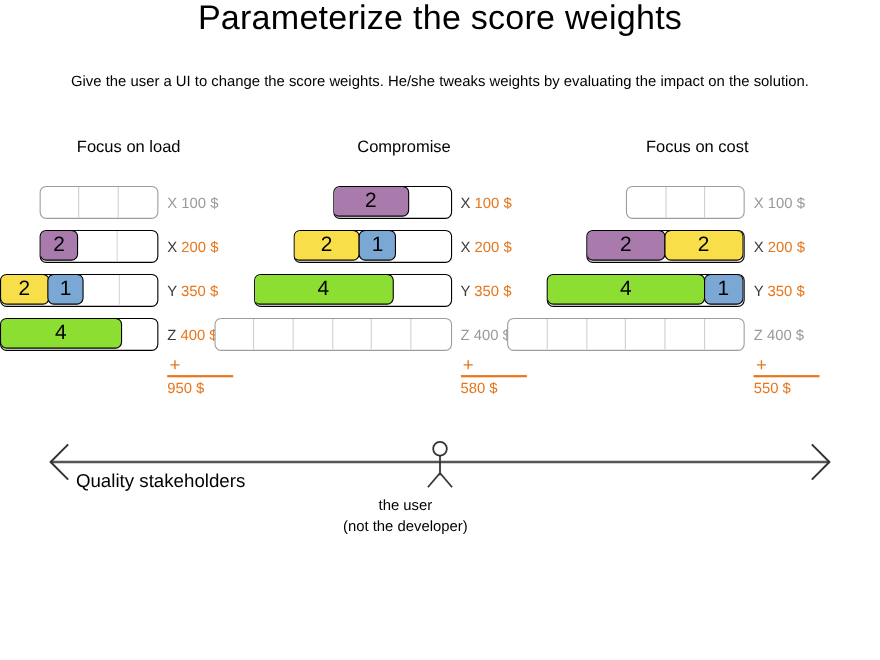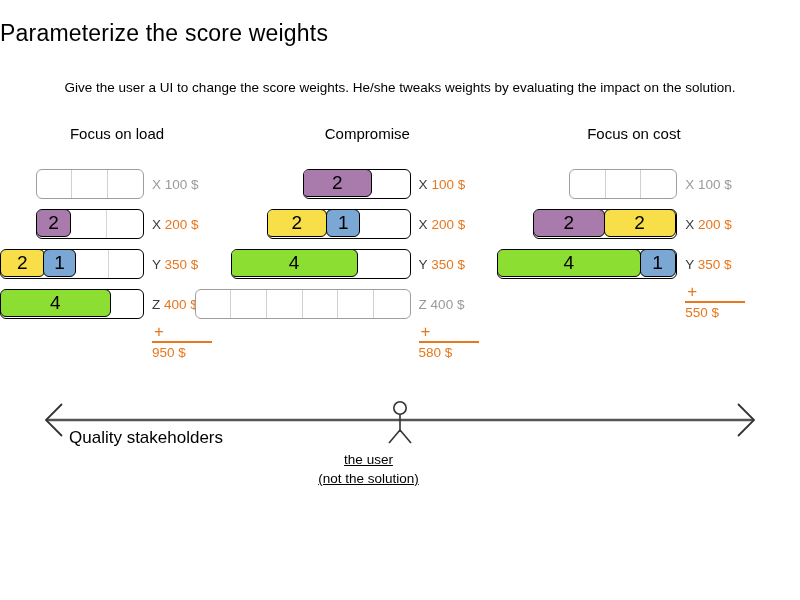--- a/index.html
+++ b/index.html
@@ -11,26 +11,25 @@
     height: 600px;
     background: #ffffff;
     font-family: "Liberation Sans", sans-serif;
     color: #000000;
     overflow: hidden;
     position: relative;
   }
 
   
   .slide-title {
-    text-align: left;
-    font-size: 23px;
+    text-align: center;
+    font-size: 31px;
     font-weight: normal;
     line-height: 1;
     margin: 0;
-    padding-top: 22px;
     letter-spacing: 0.2px;
   }
   .slide-subtitle {
     text-align: center;
     font-size: 13.5px;
     margin: 16px;
     padding-top: 19px;
     color: #000;
   }
 
@@ -166,21 +165,20 @@
   }
   .axis-label.left  { left: 69px;  top: 30px; }
   .axis-label.right { right: 69px; top: 30px; }
   .user-caption {
     position: absolute;
     width: 737px;
     top: 52px;
     text-align: center;
     font-size: 13.5px;
     line-height: 19px;
-    text-decoration: underline;
   }
 </style>
 </head>
 <body>
 
 <h1 class="slide-title">Parameterize the score weights</h1>
 <p class="slide-subtitle">Give the user a UI to change the score weights. He/she tweaks weights by evaluating the impact on the solution.</p>
 
 <div class="columns" id="columns-root">
     <div class="column">
@@ -311,20 +309,33 @@
           <div class="row-label"><span class="key">X</span> <span class="amount">200 $</span></div>
         </div>
         <div class="row">
           <div class="bar-wrap">
             <div class="bar" style="width: 180px;">
               <div class="seg filled" style="width: 144px; background: rgb(140, 222, 51);">4</div>
               <div class="seg filled" style="width: 36px; background: rgb(123, 167, 212);">1</div>
             </div>
           </div>
           <div class="row-label"><span class="key">Y</span> <span class="amount">350 $</span></div>
+        </div>
+        <div class="row">
+          <div class="bar-wrap">
+            <div class="bar empty" style="width: 216px;">
+              <div class="seg blank" style="width: 36px;"></div>
+              <div class="seg blank" style="width: 36px;"></div>
+              <div class="seg blank" style="width: 36px;"></div>
+              <div class="seg blank" style="width: 36px;"></div>
+              <div class="seg blank" style="width: 36px;"></div>
+              <div class="seg blank" style="width: 36px;"></div>
+            </div>
+          </div>
+          <div class="row-label dim"><span class="key">Z</span> <span class="amount">400 $</span></div>
         </div>
       </div>
       <div class="sum">
         <div class="sum-inner">
           <div class="sum-plus">+</div>
           <div class="sum-rule"></div>
           <div class="sum-total">550 $</div>
         </div>
       </div>
     </div>
@@ -338,15 +349,15 @@
     <g>
       <circle cx="400" cy="10" r="6.2" fill="#ffffff" stroke="#333333" stroke-width="1.6"></circle>
       <line x1="400" y1="16" x2="400" y2="34" stroke="#333333" stroke-width="1.6"></line>
       <line x1="400" y1="32" x2="389" y2="45" stroke="#333333" stroke-width="1.6"></line>
       <line x1="400" y1="32" x2="411" y2="45" stroke="#333333" stroke-width="1.6"></line>
     </g>
   </svg>
   <div class="axis-label left">Quality stakeholders</div>
   <div class="user-caption">
     <div>the user</div>
-    <div>(not the solution)</div>
+    <div>(not the developer)</div>
   </div>
 </div>
 
 </body></html>

